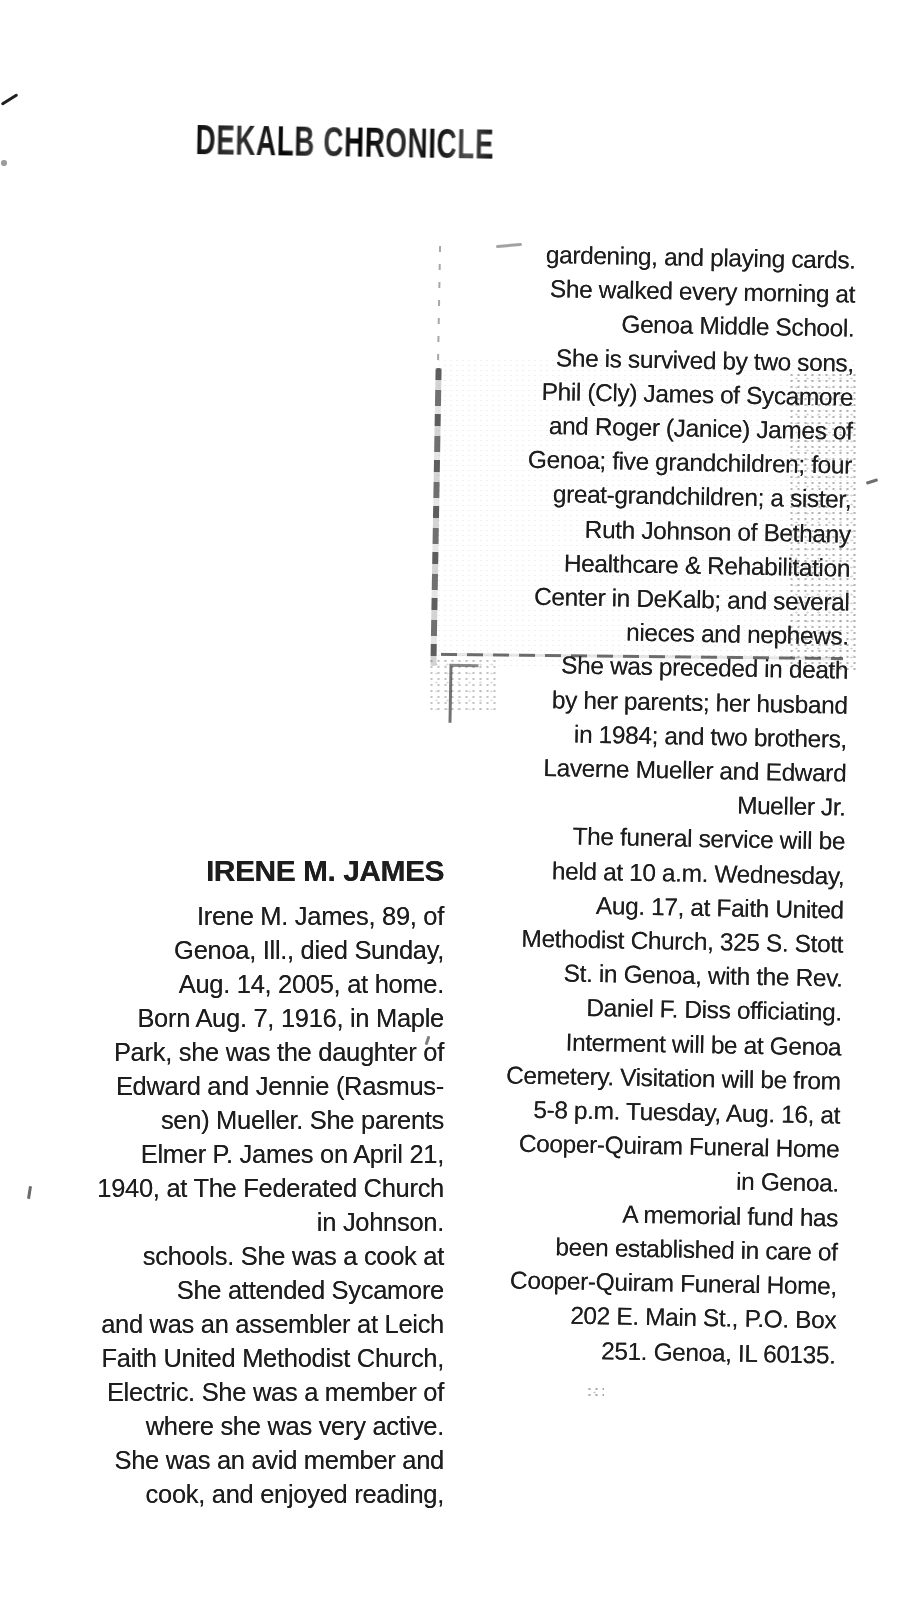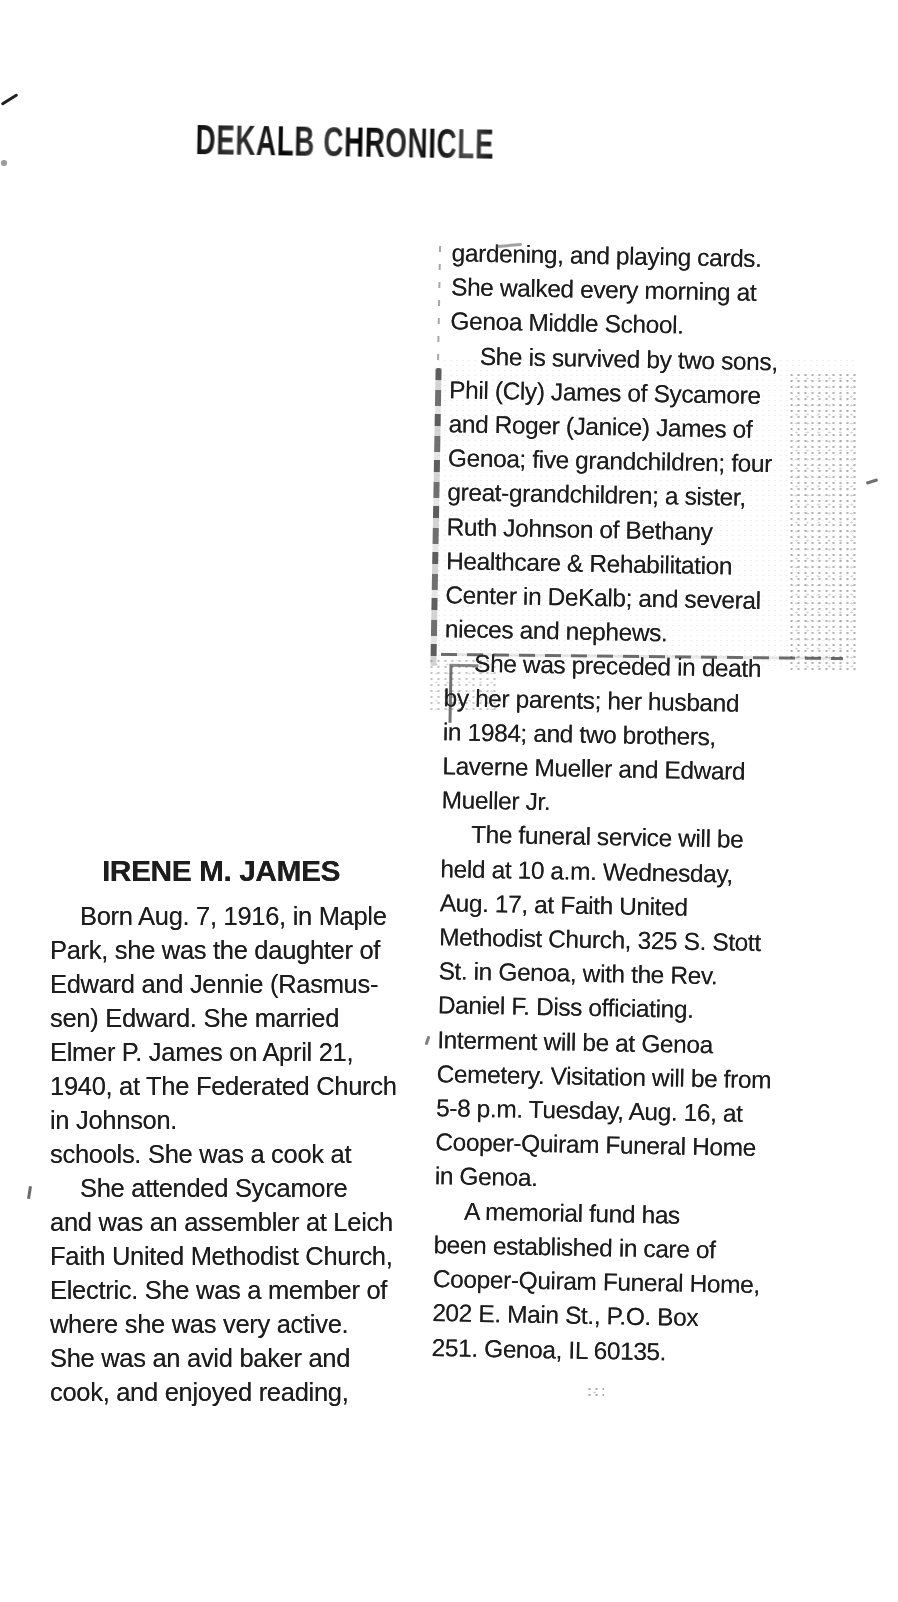--- a/index.html
+++ b/index.html
@@ -4,20 +4,21 @@
 <style>
   html, body { margin: 0; padding: 0; background: #e8e8e8; }
   .page {
     position: relative;
     width: 898px;
     height: 1602px;
     background: #ffffff;
     font-family: "Liberation Sans", sans-serif;
     color: #1d1d1d;
     overflow: hidden;
+    text-align: right;
   }
 
   
   .masthead {
     position: absolute;
     left: 196px;
     top: 116px;
     transform: rotate(0.9deg);
     transform-origin: left top;
   }
@@ -33,21 +34,21 @@
     background: linear-gradient(97deg,
       #161616 0%, #3d3d3d 14%, #101010 30%, #4a4a4a 42%,
       #0d0d0d 55%, #383838 68%, #151515 80%, #555555 91%, #181818 100%);
     -webkit-background-clip: text;
     background-clip: text;
     filter: blur(0.3px) contrast(1.1);
   }
 
   
   .col { position: absolute; }
-  .left-col { left: 50px; top: 854px; width: 402px; }
+  .left-col { left: 42px; top: 854px; width: 402px; }
   .right-col {
     left: 452px; top: 240px; width: 404px;
     transform: rotate(1.05deg);
     transform-origin: 50% 0;
   }
 
   .headline {
     font-size: 30px;
     font-weight: 700;
     letter-spacing: -0.5px;
@@ -118,39 +119,44 @@
 
 <div class="page">
 
   <div class="masthead">
     <span class="masthead-text">DEKALB CHRONICLE</span>
   </div>
 
   <div class="col left-col">
     <div class="headline">IRENE M. JAMES</div>
 
+    <div>
+      <div class="line indent">Irene M. James, 89, of</div>
+      <div class="line">Genoa, Ill., died Sunday,</div>
+      <div class="line">Aug. 14, 2005, at home.</div>
+    </div>
 
     <div>
       <div class="line indent">Born Aug. 7, 1916, in Maple</div>
       <div class="line">Park, she was the daughter of</div>
       <div class="line">Edward and Jennie (Rasmus-</div>
-      <div class="line">sen) Edward. She married</div>
+      <div class="line">sen) Mueller. She parents</div>
       <div class="line">Elmer P. James on April 21,</div>
       <div class="line">1940, at The Federated Church</div>
       <div class="line">in Johnson.</div>
     </div>
 
     <div>
       <div class="line">schools. She was a cook at</div>
       <div class="line indent">She attended Sycamore</div>
       <div class="line">and was an assembler at Leich</div>
       <div class="line">Faith United Methodist Church,</div>
       <div class="line">Electric. She was a member of</div>
       <div class="line">where she was very active.</div>
-      <div class="line">She was an avid baker and</div>
+      <div class="line">She was an avid member and</div>
       <div class="line">cook, and enjoyed reading,</div>
     </div>
   </div>
 
   <div class="col right-col">
     <div>
       <div class="line">gardening, and playing cards.</div>
       <div class="line">She walked every morning at</div>
       <div class="line">Genoa Middle School.</div>
     </div>

